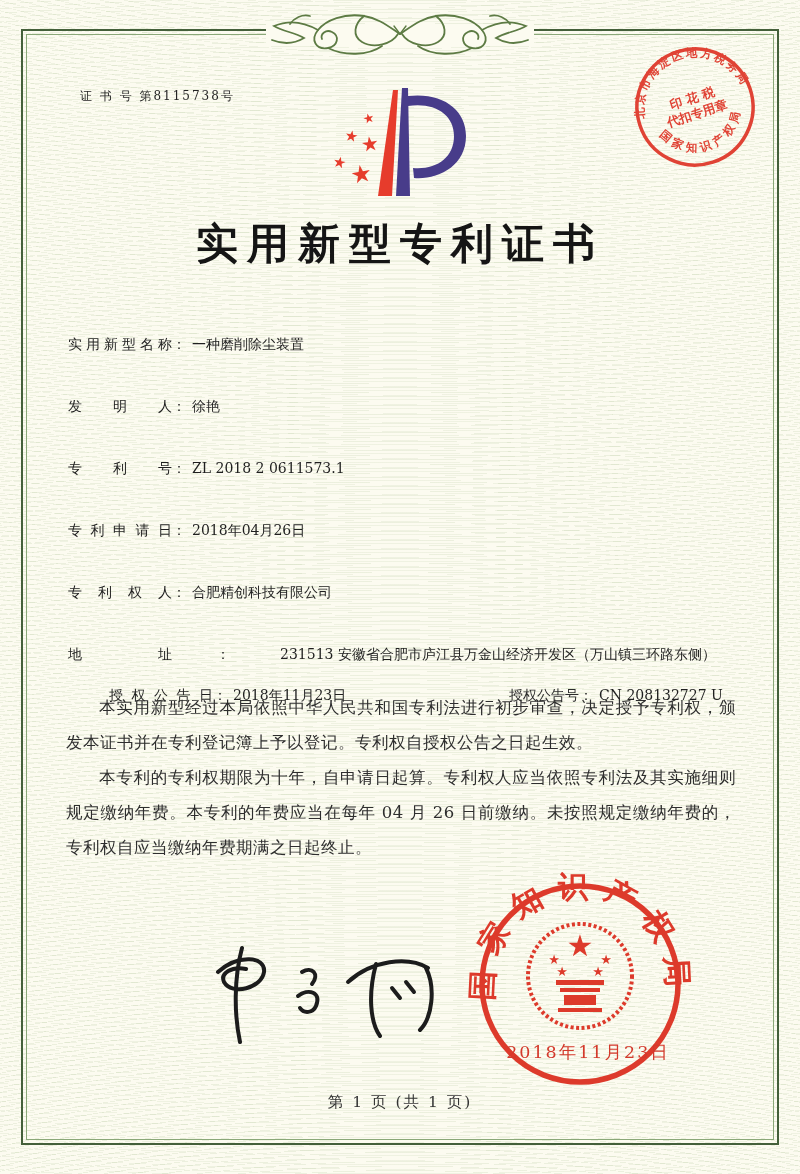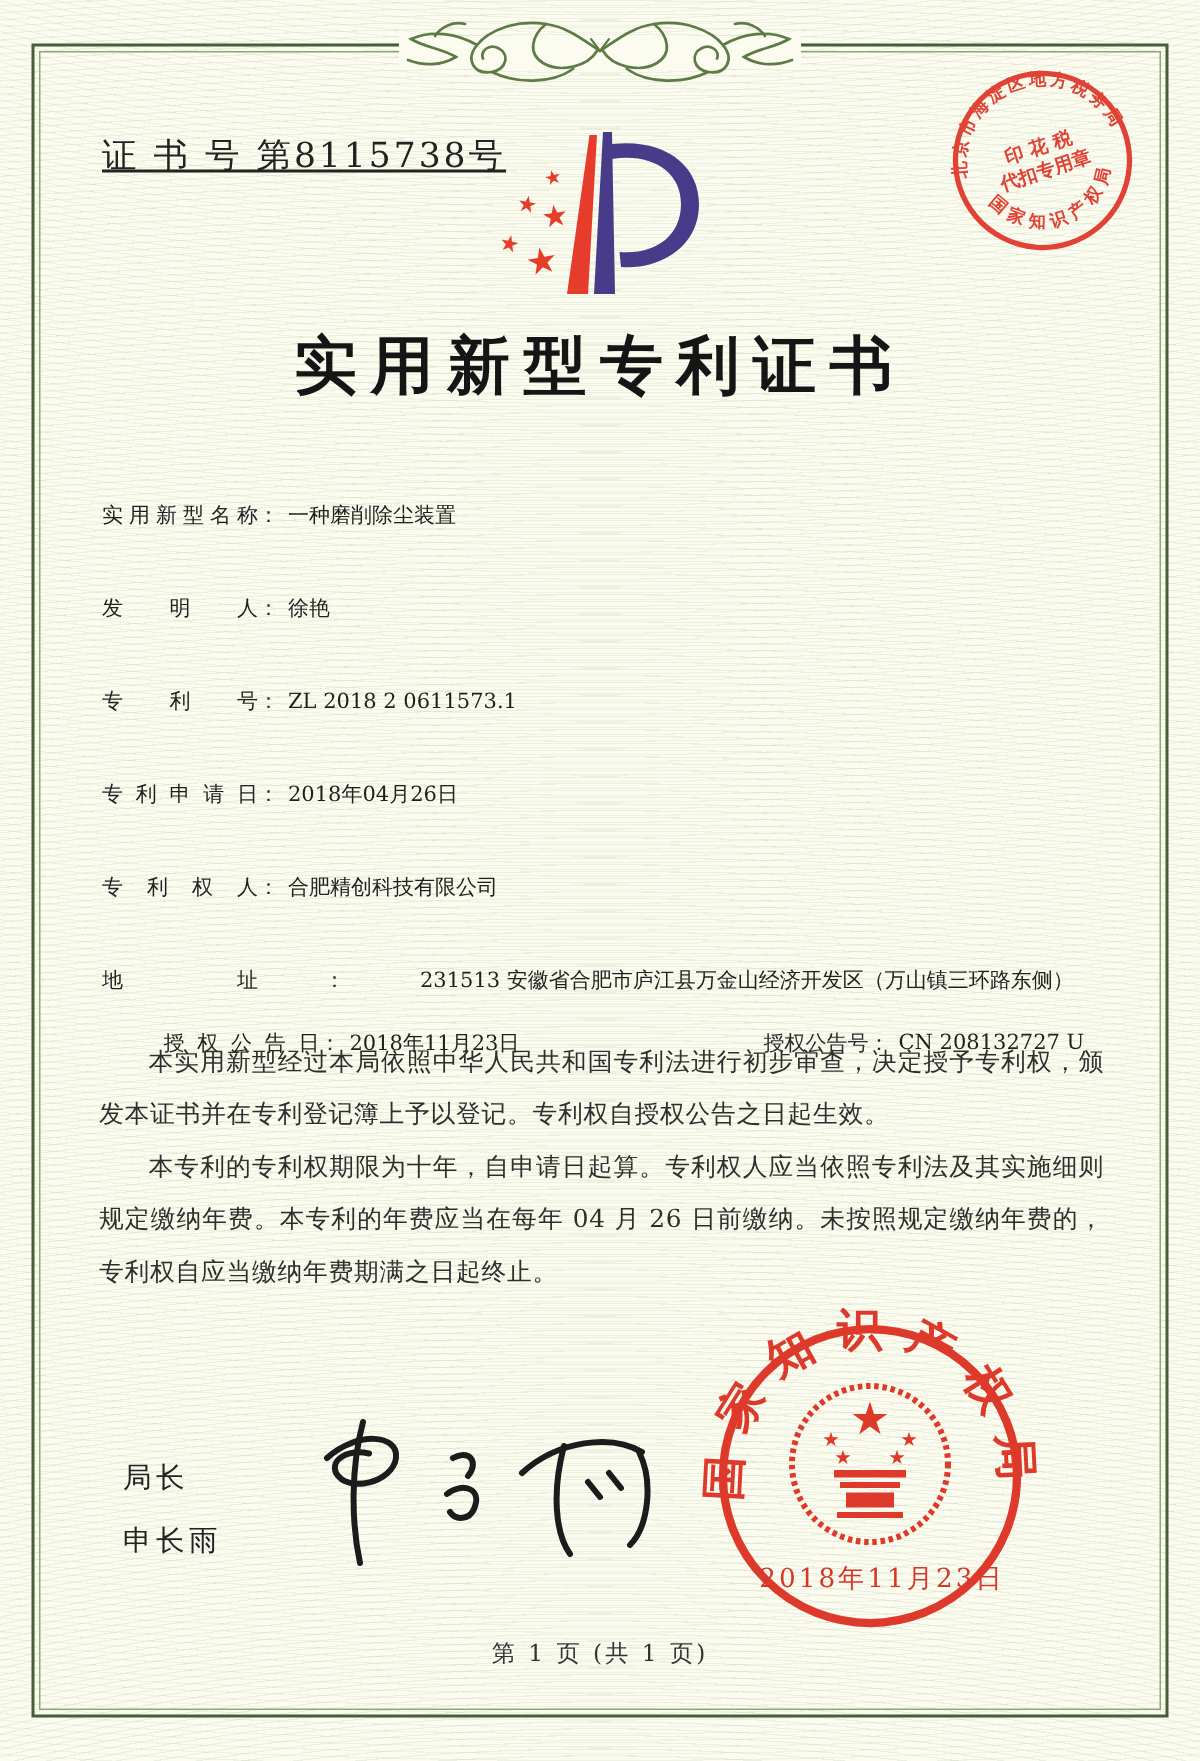--- a/index.html
+++ b/index.html
@@ -7,21 +7,21 @@
     position:relative;width:800px;height:1174px;margin:0 auto;overflow:hidden;
     background:
       repeating-radial-gradient(1400px 700px at 50% -30%, rgba(128,162,98,0.10) 0 1.5px, transparent 1.5px 9px),
       repeating-radial-gradient(1400px 700px at 50% 135%, rgba(128,162,98,0.13) 0 1.5px, transparent 1.5px 9px),
       #fcfbf0;
     font-family:"DejaVu Serif","Liberation Serif",serif;color:#2b2b2b;
   }
   .frame-outer{position:absolute;top:29px;left:21px;right:21px;bottom:29px;border:2.5px solid #44603a;pointer-events:none;}
   .frame-inner{position:absolute;top:34px;left:26px;right:26px;bottom:34px;border:1px solid #8aa878;pointer-events:none;}
   .ornament{position:absolute;top:4px;left:260px;width:280px;height:58px;}
-  .cert-number{position:absolute;top:88px;left:68px;font-size:23px;letter-spacing:2px;color:#232323;text-decoration:underline;}
+  .cert-number{position:absolute;top:88px;left:80px;font-size:12px;letter-spacing:2px;color:#232323;}
   .logo{position:absolute;top:74px;left:318px;width:180px;height:142px;}
   .title{position:absolute;top:216px;left:0;width:100%;text-align:center;font-size:42px;font-weight:700;letter-spacing:9px;color:#151515;}
   .fields{position:absolute;top:331px;left:68px;width:672px;font-size:14px;}
   .f-row{display:flex;align-items:flex-start;margin-bottom:36px;line-height:26px;}
   .f-label{display:inline-block;width:104px;text-align:justify;text-align-last:justify;flex:none;color:#1f1f1f;}
   .f-colon{flex:none;margin-right:6px;}
   .f-value{color:#1f1f1f;}
   .f-row.addr{margin-bottom:20px;gap:44px;}
   .f-row.addr .f-value{width:548px;}
   .grant-row{display:flex;}
@@ -126,24 +126,20 @@
         <span class="f-value">CN 208132727 U</span>
       </div>
     </div>
   </div>
 
   <div class="paragraphs">
     <p>本实用新型经过本局依照中华人民共和国专利法进行初步审查，决定授予专利权，颁发本证书并在专利登记簿上予以登记。专利权自授权公告之日起生效。</p>
     <p>本专利的专利权期限为十年，自申请日起算。专利权人应当依照专利法及其实施细则规定缴纳年费。本专利的年费应当在每年 04 月 26 日前缴纳。未按照规定缴纳年费的，专利权自应当缴纳年费期满之日起终止。</p>
   </div>
 
-  <div class="sig-labels">
-    <div>局长</div>
-    <div>申长雨</div>
-  </div>
 
   <svg class="signature" viewBox="0 0 270 125">
     <g stroke="#1c1c1c" stroke-width="4" fill="none" stroke-linecap="round">
       <path d="M38,42 C58,24 86,26 84,42 C82,58 52,66 44,52 C40,43 52,36 66,39"></path>
       <path d="M62,18 C54,48 54,84 60,112"></path>
       <path d="M122,42 C132,36 140,44 132,54 M118,66 C128,58 142,62 136,76 C133,83 124,84 120,78"></path>
       <path d="M168,52 C192,30 228,26 248,38"></path>
       <path d="M196,34 C188,64 190,92 200,106"></path>
       <path d="M246,38 C256,58 252,88 240,100"></path>
       <path d="M212,58 l8,10 M226,52 l8,10"></path>

